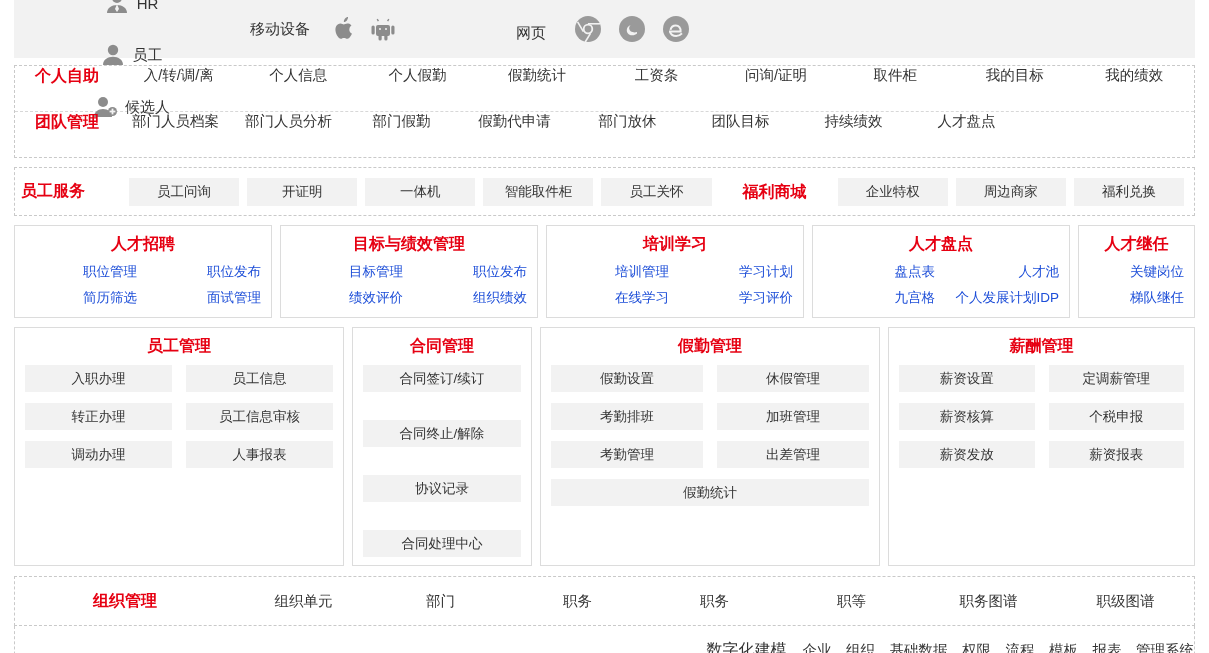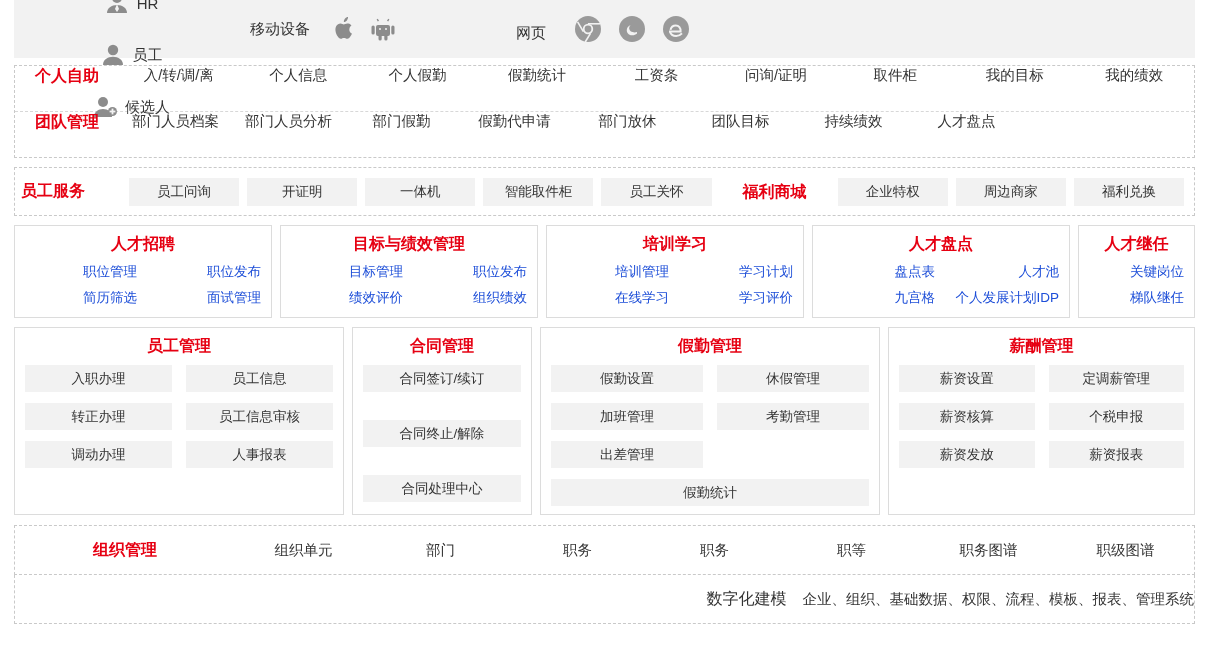--- a/index.html
+++ b/index.html
@@ -441,29 +441,31 @@
         <div class="btn-cell">调动办理</div>
         <div class="btn-cell">人事报表</div>
       </div>
     </div>
 
     <div class="card r2 c-con">
       <div class="card-title">合同管理</div>
       <div class="grid1">
         <div class="btn-cell">合同签订/续订</div>
         <div class="btn-cell">合同终止/解除</div>
+        <div class="btn-cell">协议记录</div>
         <div class="btn-cell">合同处理中心</div>
       </div>
     </div>
 
     <div class="card r2 c-att">
       <div class="card-title">假勤管理</div>
       <div class="grid2">
         <div class="btn-cell">假勤设置</div>
         <div class="btn-cell">休假管理</div>
+        <div class="btn-cell">考勤排班</div>
         <div class="btn-cell">加班管理</div>
         <div class="btn-cell">考勤管理</div>
         <div class="btn-cell">出差管理</div>
         <div class="btn-cell" style="grid-column: 1 / span 2;">假勤统计</div>
       </div>
     </div>
 
     <div class="card r2 c-pay">
       <div class="card-title">薪酬管理</div>
       <div class="grid2">

